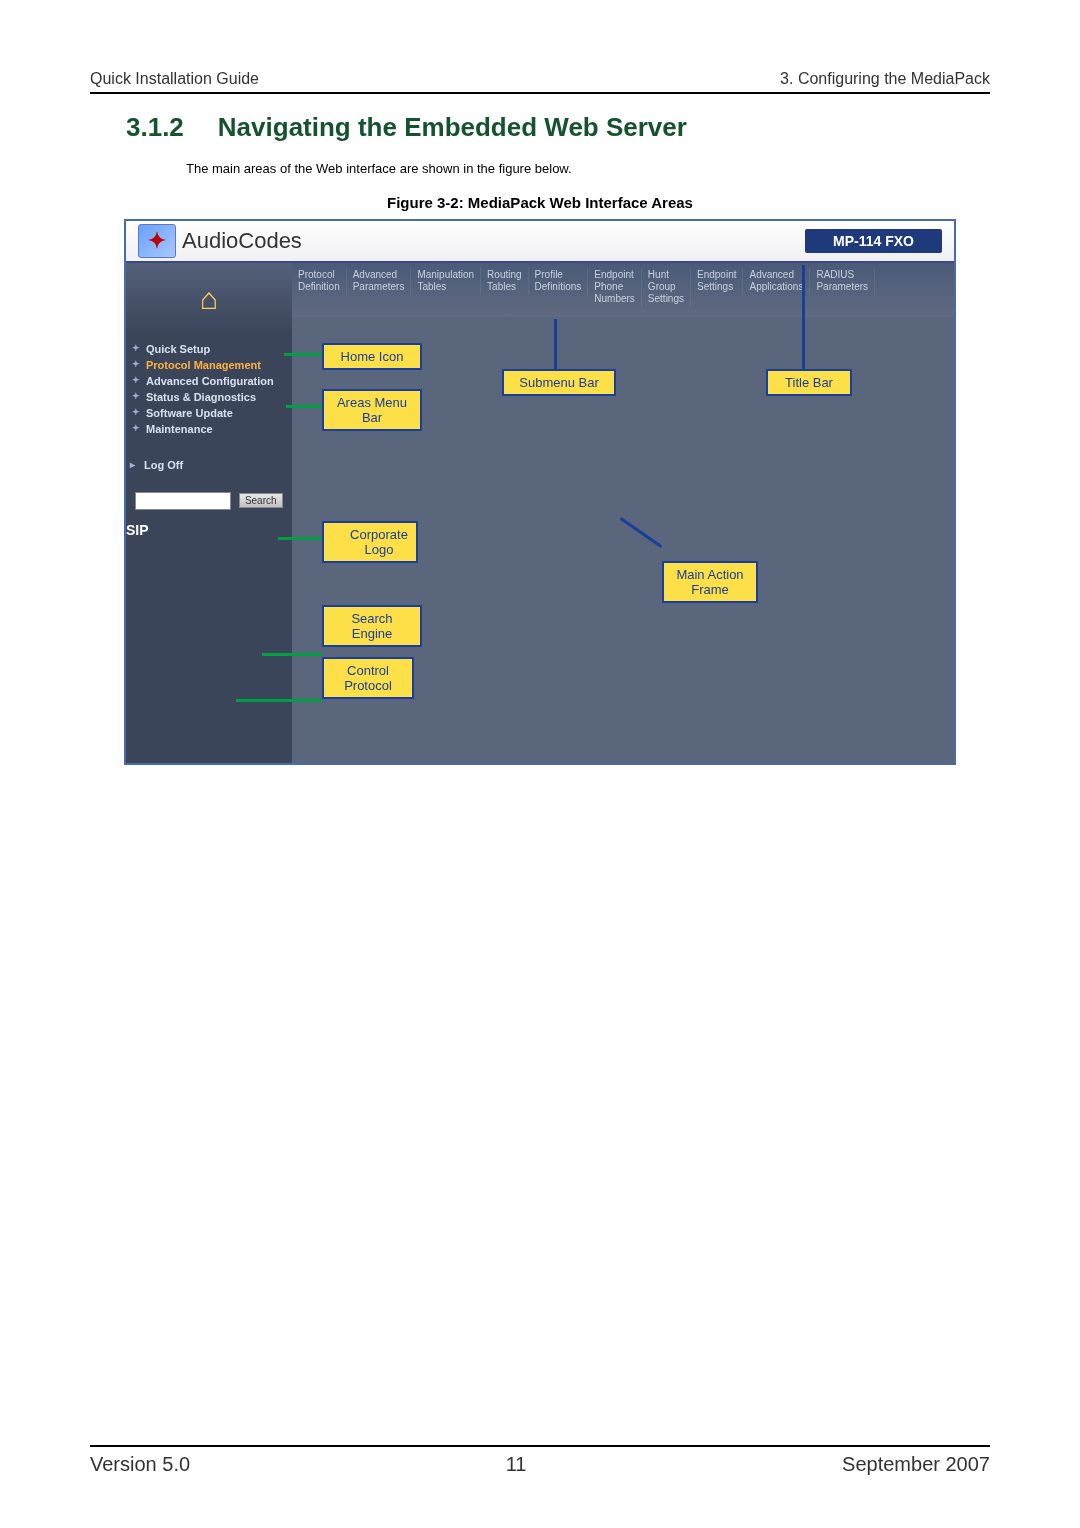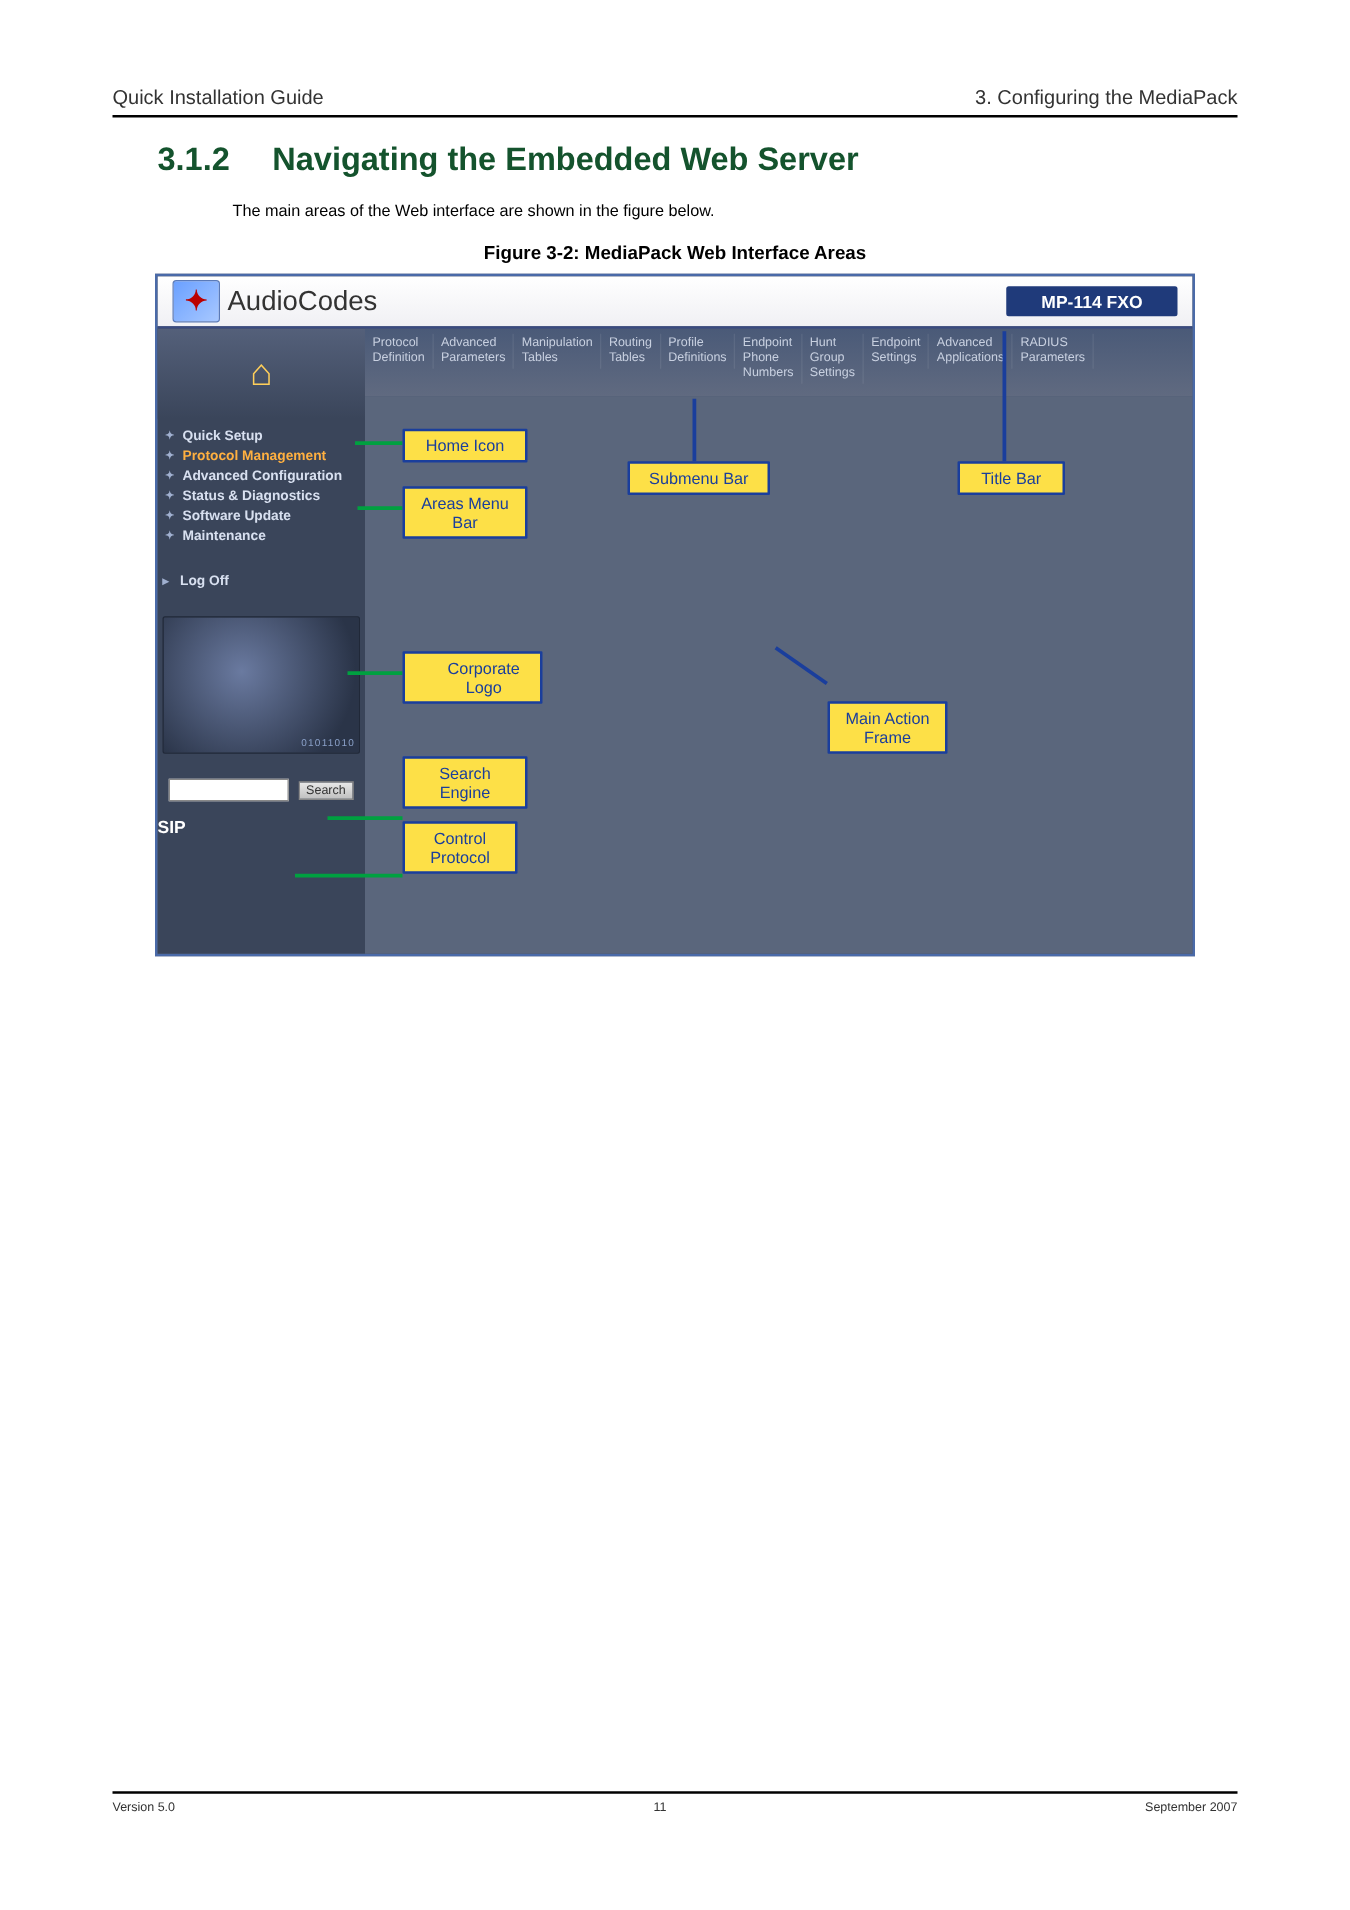--- a/index.html
+++ b/index.html
@@ -121,23 +121,23 @@
     z-index: 5;
   }
   
   .arrow {
     position:absolute; background:#00a040; z-index:4;
   }
   .arrow.blue { background:#1a3e9c; }
 
   
   .footer {
-    position: absolute; left: 90px; right: 90px; bottom: 76px;
+    position: absolute; left: 90px; right: 90px; bottom: 52px;
     border-top: 2px solid #000; padding-top: 6px;
-    display: flex; justify-content: space-between; font-size: 10px; color:#333;
+    display: flex; justify-content: space-between; font-size: 20px; color:#333;
   }
 </style>
 </head>
 <body>
 
 <div class="hdr-row">
   <span>Quick Installation Guide</span>
   <span>3. Configuring the MediaPack</span>
 </div>
 <hr class="rule">
@@ -192,37 +192,36 @@
     <div class="menu-list">
       <div class="menu-item">Quick Setup</div>
       <div class="menu-item active">Protocol Management</div>
       <div class="menu-item">Advanced Configuration</div>
       <div class="menu-item">Status &amp; Diagnostics</div>
       <div class="menu-item">Software Update</div>
       <div class="menu-item">Maintenance</div>
     </div>
     <div class="logoff">Log Off</div>
 
-    <div class="corp-logo-img">01011010</div>
 
     <div class="search-wrap">
       <span class="search-input"></span>
       <span class="search-btn">Search</span>
     </div>
     <div class="sip-label">SIP</div>
   </div>
 
   <div class="action-frame"></div>
 
   <div class="callout" style="left:196px; top:122px; width:100px;">Home Icon</div>
   <div class="callout" style="left:196px; top:168px; width:100px; white-space:pre-line;">Areas Menu
 Bar</div>
   <div class="callout" style="left:376px; top:148px; width:114px;">Submenu Bar</div>
   <div class="callout" style="left:640px; top:148px; width:86px;">Title Bar</div>
-  <div class="callout" style="left:196px; top:300px; width:112px; white-space:pre-line;padding-left:26px;">Corporate
+  <div class="callout" style="left:196px; top:300px; width:96px; white-space:pre-line;padding-left:26px;">Corporate
 Logo</div>
   <div class="callout" style="left:536px; top:340px; width:96px; white-space:pre-line;">Main Action
 Frame</div>
   <div class="callout" style="left:196px; top:384px; width:100px; white-space:pre-line;">Search
 Engine</div>
   <div class="callout" style="left:196px; top:436px; width:92px; white-space:pre-line;">Control
 Protocol</div>
 
   <div class="arrow" style="left:158px; top:132px; width:38px; height:3px;"></div>
   <div class="arrow" style="left:160px; top:184px; width:36px; height:3px;"></div>

